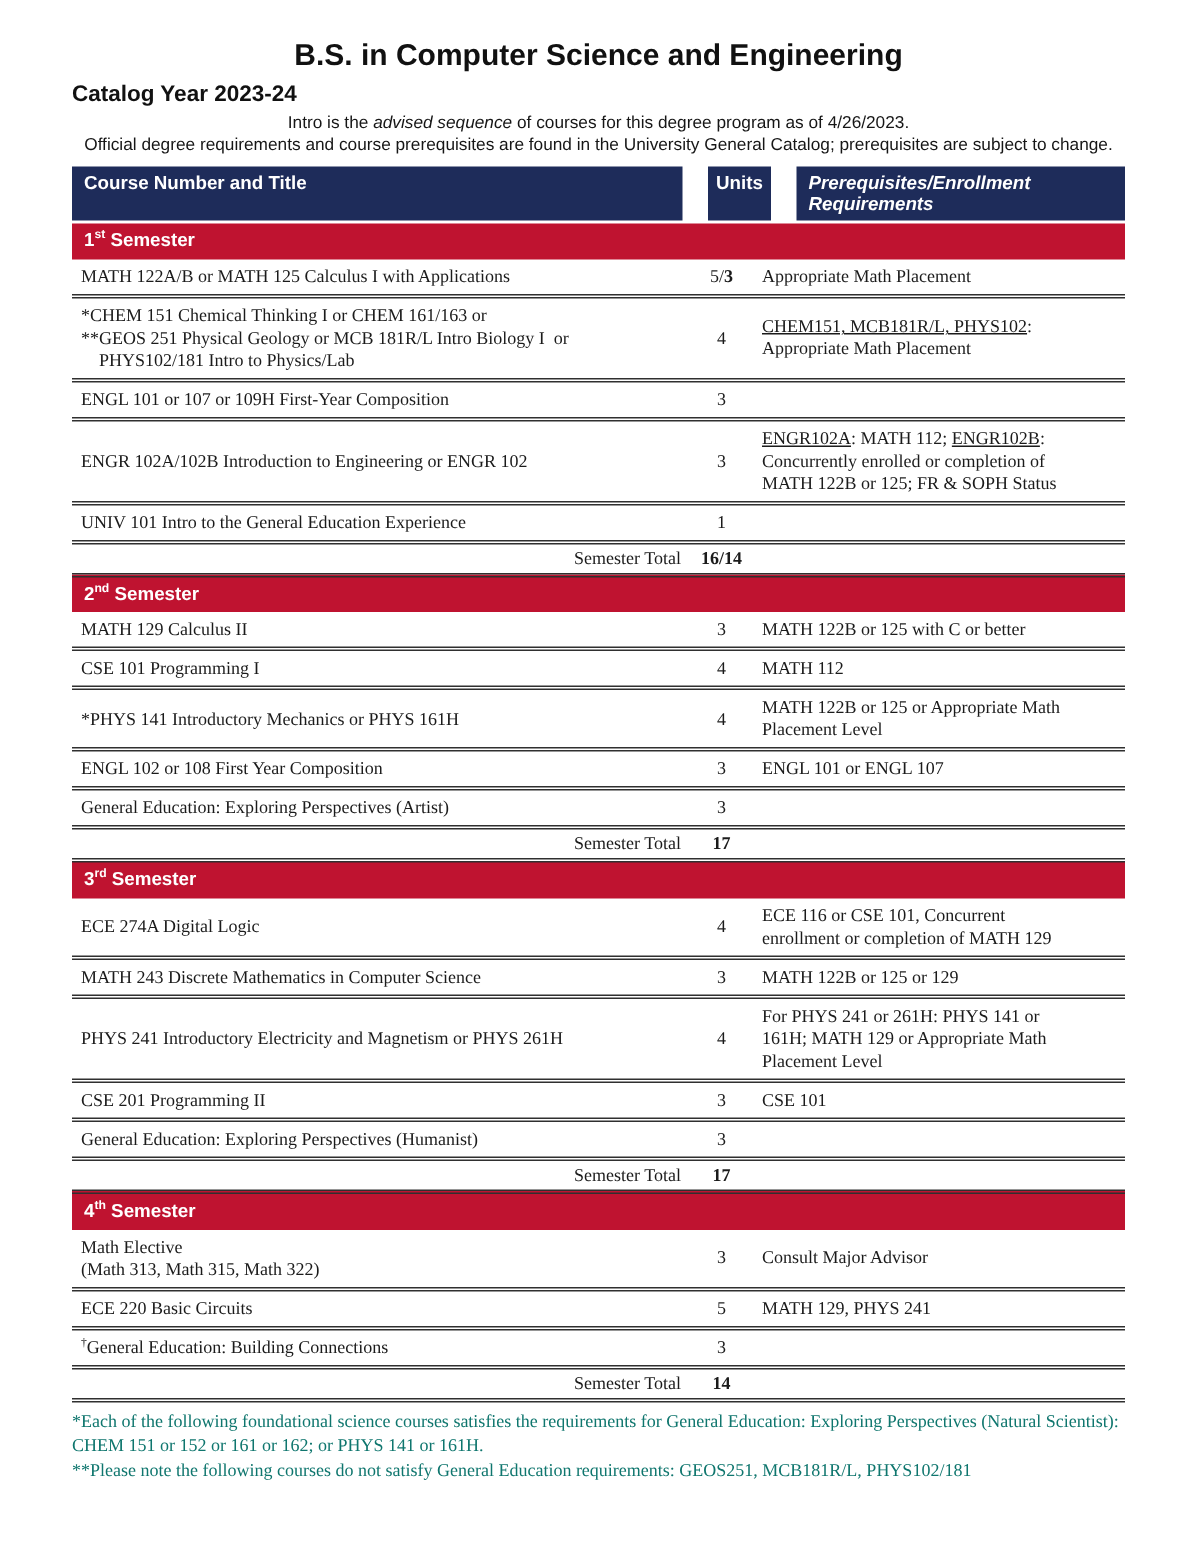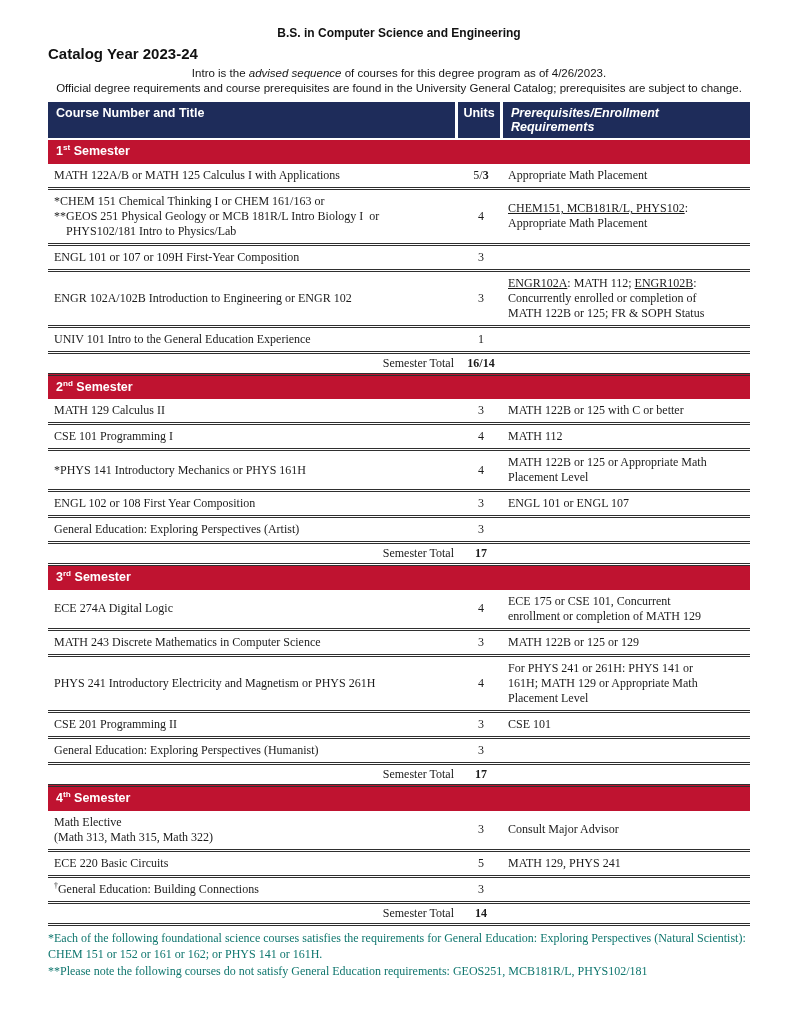--- a/index.html
+++ b/index.html
@@ -4,35 +4,35 @@
 <style>
   html,body{margin:0;padding:0;background:#ffffff;}
   body{
     width:800px;height:1034px;overflow:hidden;
     font-family:"Liberation Serif",serif;color:#1b1b1b;
   }
   .page{padding:26px 50px 0 48px;}
 
   .title{
     font-family:"Liberation Sans",sans-serif;font-weight:bold;
-    font-size:12px;text-align:center;color:#111;
+    font-size:20px;text-align:center;color:#111;
   }
   .subtitle{
     font-family:"Liberation Sans",sans-serif;font-weight:bold;
     font-size:15px;margin-top:5px;color:#111;
   }
   .note{
     font-family:"Liberation Sans",sans-serif;font-size:11.5px;
     text-align:center;margin-top:5px;color:#161616;
   }
   .note + .note{margin-top:3px;}
 
   
   .thead{
-    display:flex;gap:3px;margin-top:8px;
+    display:flex;gap:17px;margin-top:8px;
     font-family:"Liberation Sans",sans-serif;
     color:#ffffff;font-size:12.5px;font-weight:bold;
   }
   .th{background:var(--navy);padding:4px 8px;box-sizing:border-box;}
   .th-course{flex:0 0 407px;}
   .th-units{flex:0 0 42px;text-align:center;padding:4px 2px;}
   .th-prereq{flex:1 1 auto;font-style:italic;}
 
   table.sched{width:100%;border-collapse:collapse;margin-top:2px;table-layout:fixed;}
   col.c-course{width:410px;}
@@ -193,21 +193,21 @@
         </tr>
         <tr class="bar-row">
           <td colspan="3"><span>3</span><sup>rd</sup><span> Semester</span></td>
         </tr>
         <tr class="course-row">
           <td class="course-cell">
             <div><span>ECE 274A Digital Logic</span></div>
           </td>
           <td class="units-cell"><span>4</span></td>
           <td class="prereq-cell">
-            <div><span>ECE 175 or CSE 101, Concurrent</span></div>
+            <div><span>ECE 116 or CSE 101, Concurrent</span></div>
             <div><span>enrollment or completion of MATH 129</span></div>
           </td>
         </tr>
         <tr class="course-row">
           <td class="course-cell">
             <div><span>MATH 243 Discrete Mathematics in Computer Science</span></div>
           </td>
           <td class="units-cell"><span>3</span></td>
           <td class="prereq-cell">
             <div><span>MATH 122B or 125 or 129</span></div>

